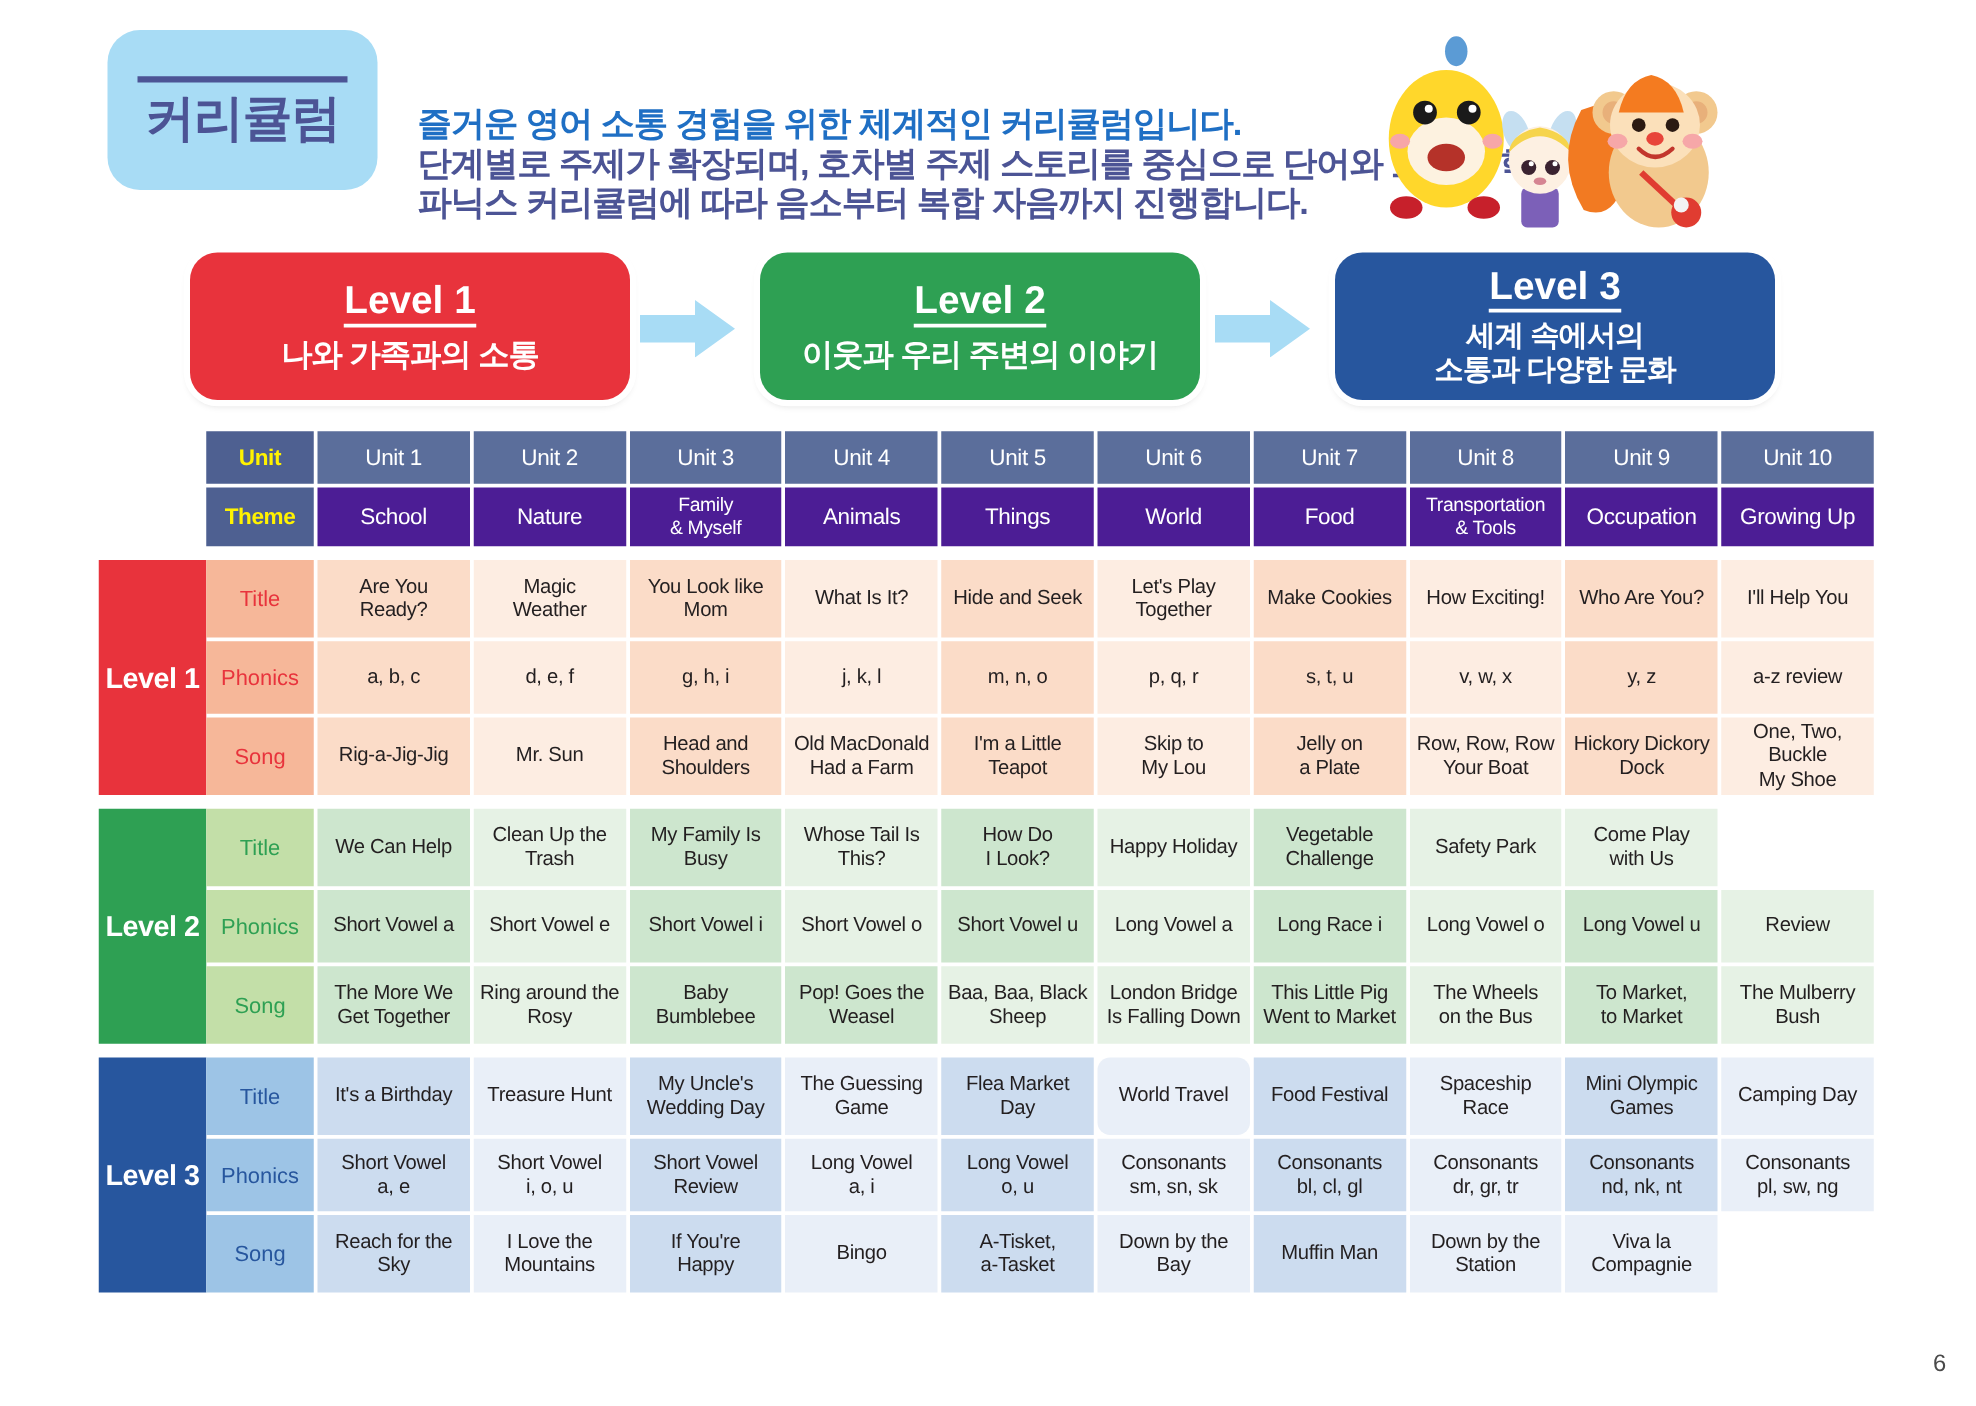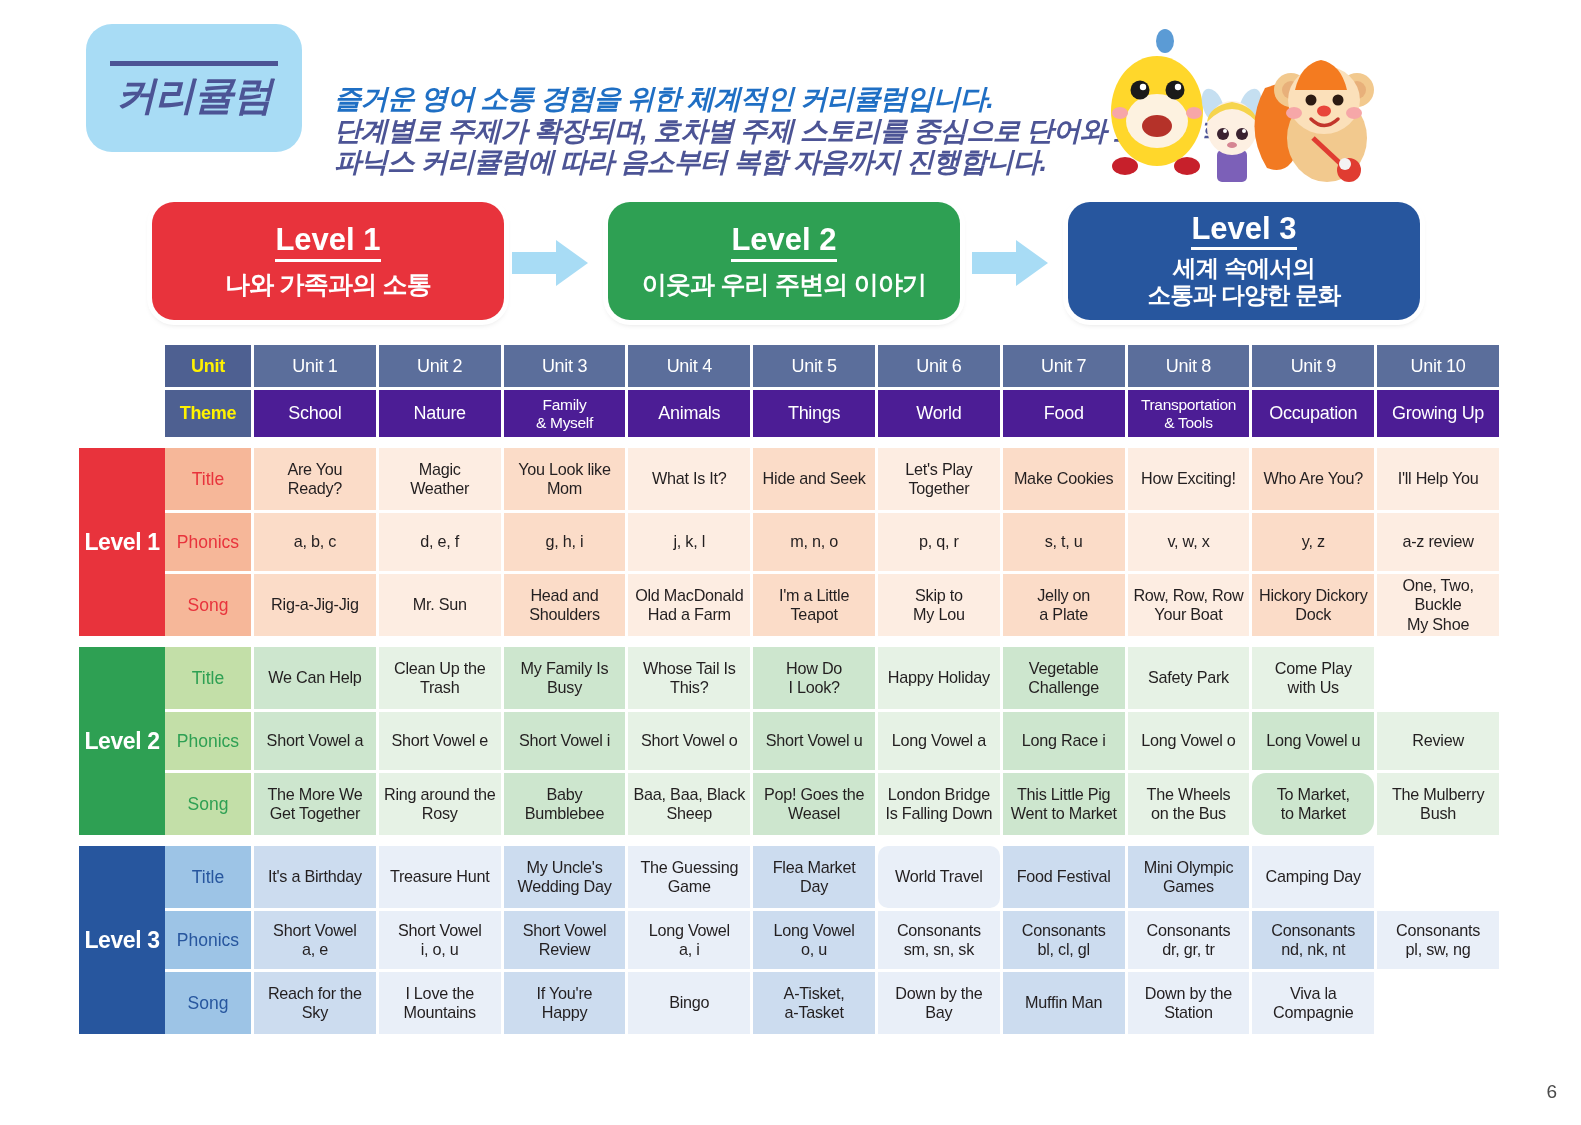--- a/index.html
+++ b/index.html
@@ -14,21 +14,20 @@
     font-family: "Liberation Sans", "DejaVu Sans", sans-serif;
     overflow: hidden;
   }
 
   
   #header {
     position: absolute;
     left: 0; top: 0;
     width: 1411px;
     height: 195px;
-    font-style: italic;
   }
   #curriculum-badge {
     position: absolute;
     left: 86px; top: 24px;
     width: 216px; height: 128px;
     background: #A8DCF5;
     border-radius: 26px;
     display: flex;
     flex-direction: column;
     align-items: center;
@@ -405,42 +404,43 @@
           <div class="data-cell odd" style="height: 100%;">Long Race i</div>
           <div class="data-cell even" style="height: 100%;">Long Vowel o</div>
           <div class="data-cell odd" style="height: 100%;">Long Vowel u</div>
           <div class="data-cell even" style="height: 100%;">Review</div>
         </div>
         <div class="lvl-row r-song">
           <div class="row-label" style="height: 100%;">Song</div>
           <div class="data-cell odd" style="height: 100%;">The More We<br>Get Together</div>
           <div class="data-cell even" style="height: 100%;">Ring around the<br>Rosy</div>
           <div class="data-cell odd" style="height: 100%;">Baby<br>Bumblebee</div>
+          <div class="data-cell odd" style="height: 100%;">Pop! Goes the<br>Weasel</div>
           <div class="data-cell even" style="height: 100%;">Baa, Baa, Black<br>Sheep</div>
-          <div class="data-cell odd" style="height: 100%;">Pop! Goes the<br>Weasel</div>
           <div class="data-cell even" style="height: 100%;">London Bridge<br>Is Falling Down</div>
           <div class="data-cell odd" style="height: 100%;">This Little Pig<br>Went to Market</div>
           <div class="data-cell even" style="height: 100%;">The Wheels<br>on the Bus</div>
-          <div class="data-cell odd" style="height: 100%; border-radius: 14px;">To Market,<br>to Market</div>
+          <div class="data-cell odd" style="height: 100%;">To Market,<br>to Market</div>
           <div class="data-cell even" style="height: 100%;">The Mulberry<br>Bush</div>
         </div>
       </div>
     </div>
   <div class="level-block" id="block-3">
       <div class="level-tab">Level 3</div>
       <div class="level-rows">
         <div class="lvl-row r-title">
           <div class="row-label" style="height: 100%;">Title</div>
           <div class="data-cell odd" style="height: 100%;">It's a Birthday</div>
           <div class="data-cell even" style="height: 100%;">Treasure Hunt</div>
           <div class="data-cell odd" style="height: 100%;">My Uncle's<br>Wedding Day</div>
           <div class="data-cell even" style="height: 100%;">The Guessing<br>Game</div>
           <div class="data-cell odd" style="height: 100%;">Flea Market<br>Day</div>
           <div class="data-cell even" style="height: 100%; border-radius: 10px;">World Travel</div>
           <div class="data-cell odd" style="height: 100%;">Food Festival</div>
+          <div class="data-cell even" style="height: 100%;">Spaceship<br>Race</div>
           <div class="data-cell odd" style="height: 100%;">Mini Olympic<br>Games</div>
           <div class="data-cell even" style="height: 100%;">Camping Day</div>
         </div>
         <div class="lvl-row r-phonics">
           <div class="row-label" style="height: 100%;">Phonics</div>
           <div class="data-cell odd" style="height: 100%;">Short Vowel<br>a, e</div>
           <div class="data-cell even" style="height: 100%;">Short Vowel<br>i, o, u</div>
           <div class="data-cell odd" style="height: 100%;">Short Vowel<br>Review</div>
           <div class="data-cell even" style="height: 100%;">Long Vowel<br>a, i</div>
           <div class="data-cell odd" style="height: 100%;">Long Vowel<br>o, u</div>

